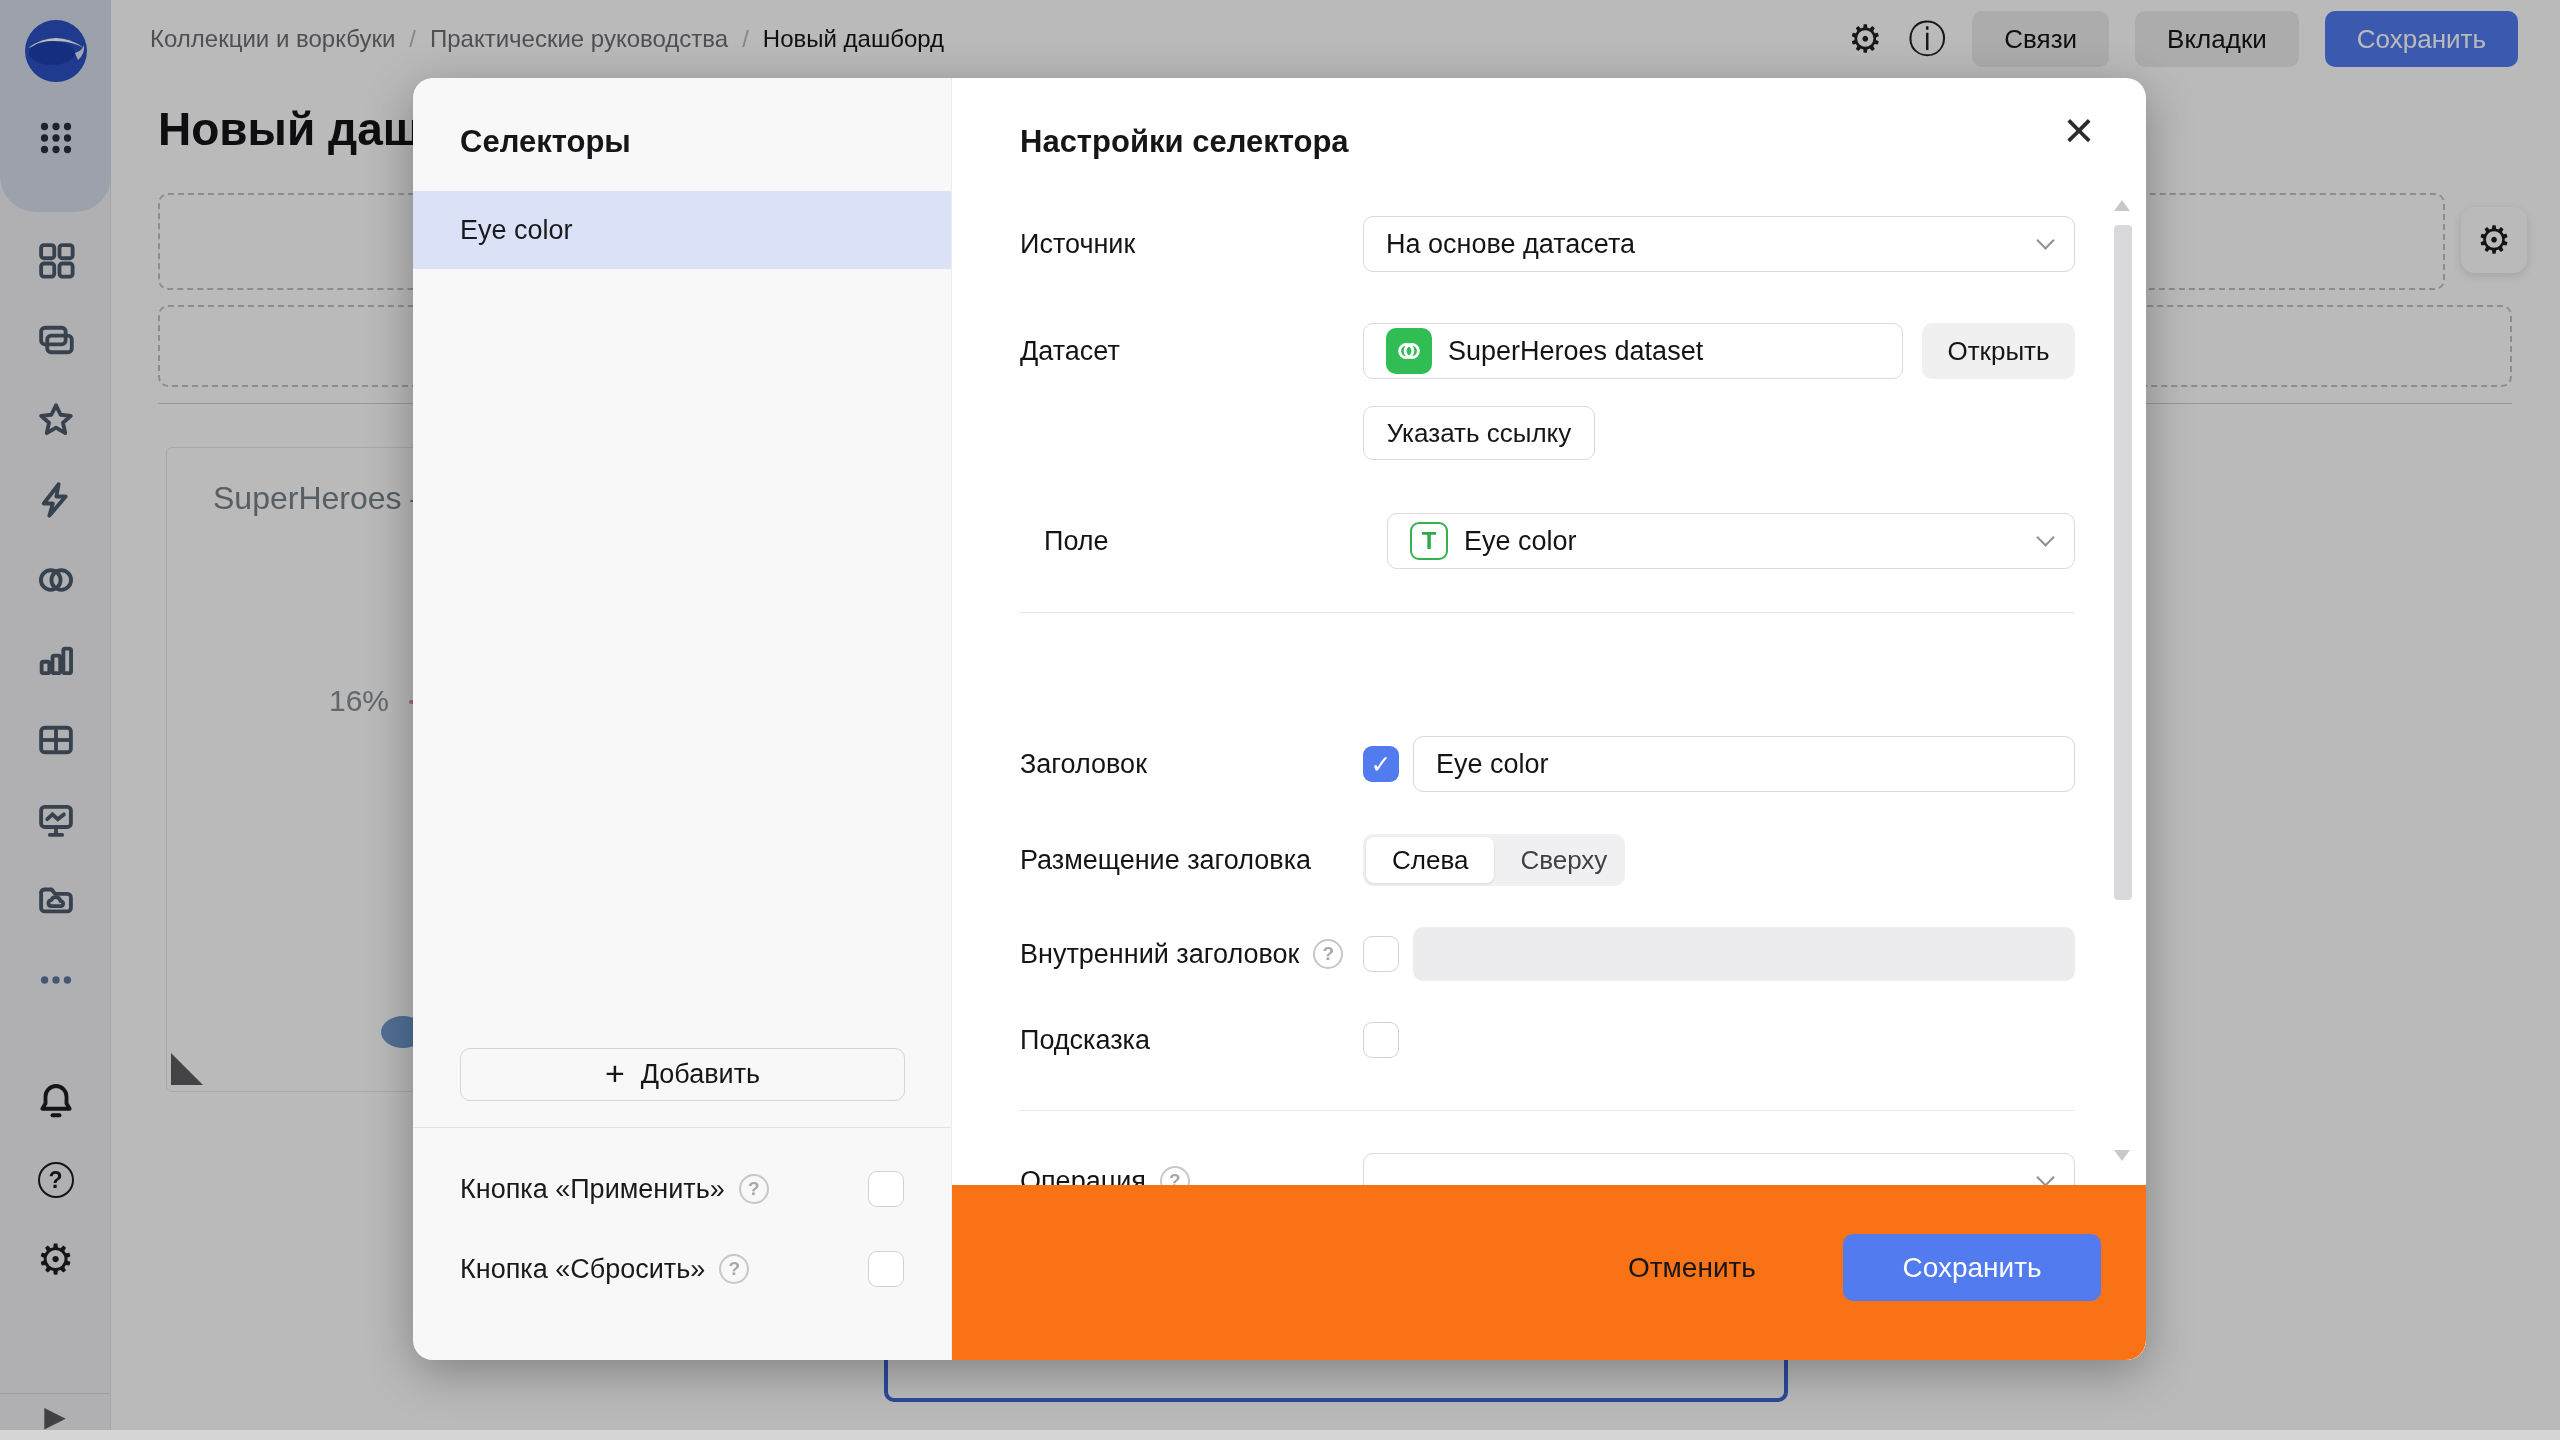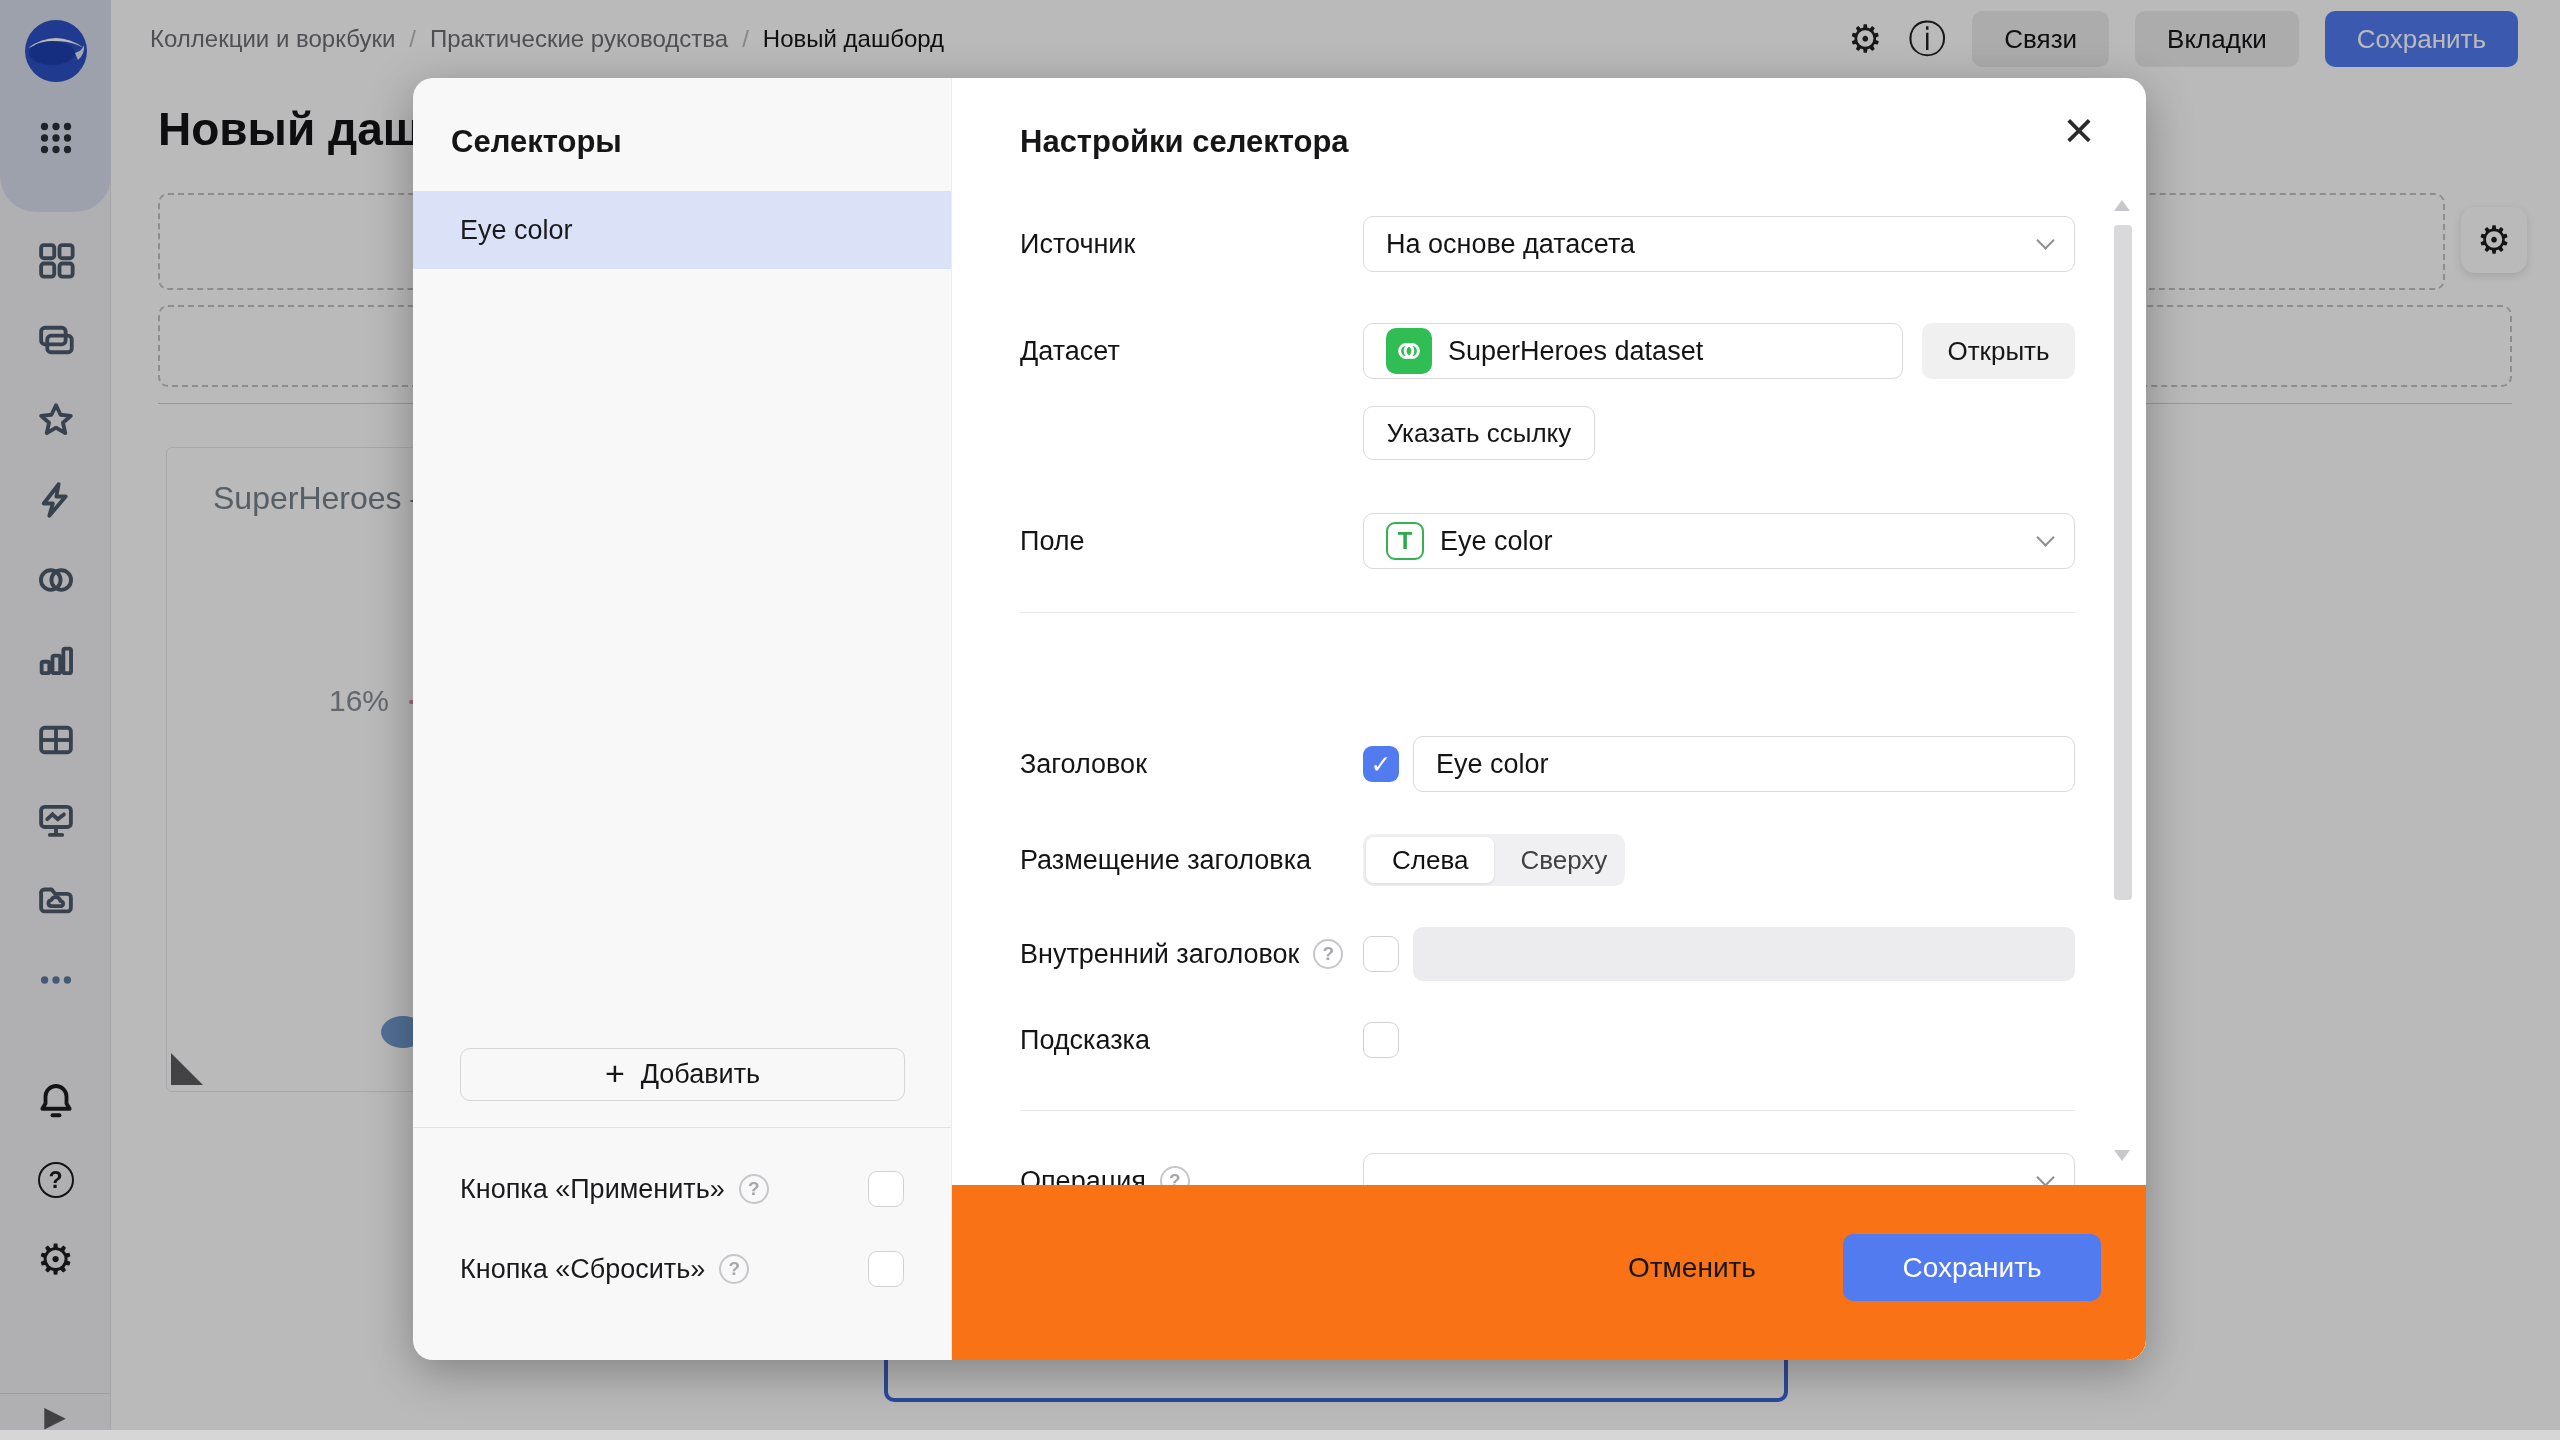--- a/index.html
+++ b/index.html
@@ -45,21 +45,21 @@
   .resize-tri { position:absolute; left:4px; bottom:6px; width:32px; height:32px; background:#5d5d60; clip-path:polygon(0 0,100% 100%,0 100%); }
 
   .hl-box { position:absolute; left:884px; top:1298px; width:904px; height:104px; border:4px solid #3c66d6; border-radius:10px; }
   .bottom-strip { position:absolute; left:0; bottom:0; width:2560px; height:10px; background:#d6d6d6; z-index:60; }
 
   .overlay { position:absolute; inset:0; background:rgba(0,0,0,.27); z-index:50; }
 
   
   .modal { position:absolute; left:413px; top:78px; width:1733px; height:1282px; z-index:70; display:flex; border-radius:20px; box-shadow:0 12px 48px rgba(0,0,0,.3); }
   .sel-panel { width:539px; background:#f8f8f9; border-right:1px solid #ececef; border-radius:20px 0 0 20px; position:relative; }
-  .sp-title { position:absolute; left:38px; top:46px; font-size:31px; font-weight:600; color:#161618; }
+  .sp-title { position:absolute; left:47px; top:46px; font-size:31px; font-weight:600; color:#161618; }
   .sp-item { position:absolute; left:0; top:113px; width:100%; height:78px; background:#dbe2f8; display:flex; align-items:center; padding-left:47px; font-size:27px; color:#1a1a1c; }
   .sp-add { position:absolute; left:47px; top:970px; width:445px; height:53px; border:1px solid #d5d5d9; border-radius:10px; display:flex; align-items:center; justify-content:center; gap:16px; font-size:27px; color:#161618; background:transparent; }
   .sp-add .plus { font-size:34px; font-weight:300; margin-top:-3px; }
   .sp-div { position:absolute; left:0; top:1049px; width:100%; border-top:1px solid #e3e3e6; }
   .sp-row { position:absolute; left:47px; right:47px; height:40px; display:flex; align-items:center; font-size:27px; color:#1a1a1c; }
   .sp-row.apply { top:1091px; } .sp-row.reset { top:1171px; }
   .help { width:30px; height:30px; border:2px solid #c7c7cb; border-radius:50%; color:#a6a6ab; font-size:19px; font-weight:bold; display:flex; align-items:center; justify-content:center; margin-left:14px; flex:none; }
   .cb { width:36px; height:36px; border:1.5px solid #d2d2d6; border-radius:9px; background:#fff; flex:none; }
   .cb.checked { background:#527bf0; border:none; display:flex; align-items:center; justify-content:center; color:#fff; font-size:25px; font-weight:bold; }
   .sp-row .cb { margin-left:auto; }
@@ -299,21 +299,21 @@
               <circle cx="9.8" cy="12" r="5.3"></circle>
                 <circle cx="14.2" cy="12" r="5.3"></circle>
             </svg>
           </span>
           <span>SuperHeroes dataset</span>
         </div>
         <div class="btn-open">Открыть</div>
       </div>
       <div class="btn-link">Указать ссылку</div>
 
-      <div class="frow" style="top:325px;">
+      <div class="frow" style="top:325px;margin-left:24px;">
         <div class="flabel">Поле</div>
         <div class="control">
           <span class="fld-icon">T</span>
           <span>Eye color</span>
           <span class="chev"></span>
         </div>
       </div>
 
       <div class="fdiv" style="top:424px;"></div>
 

